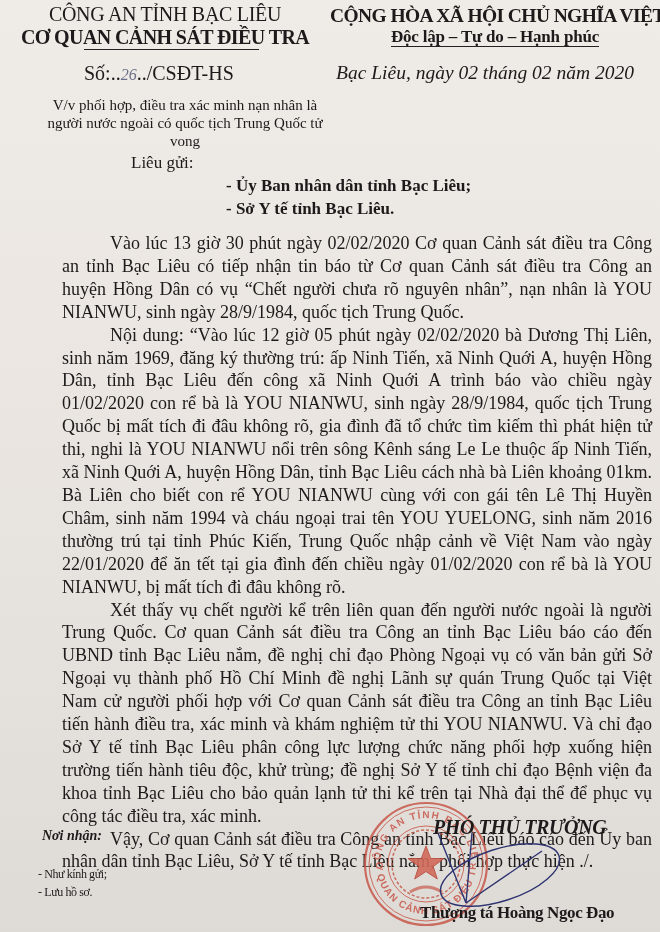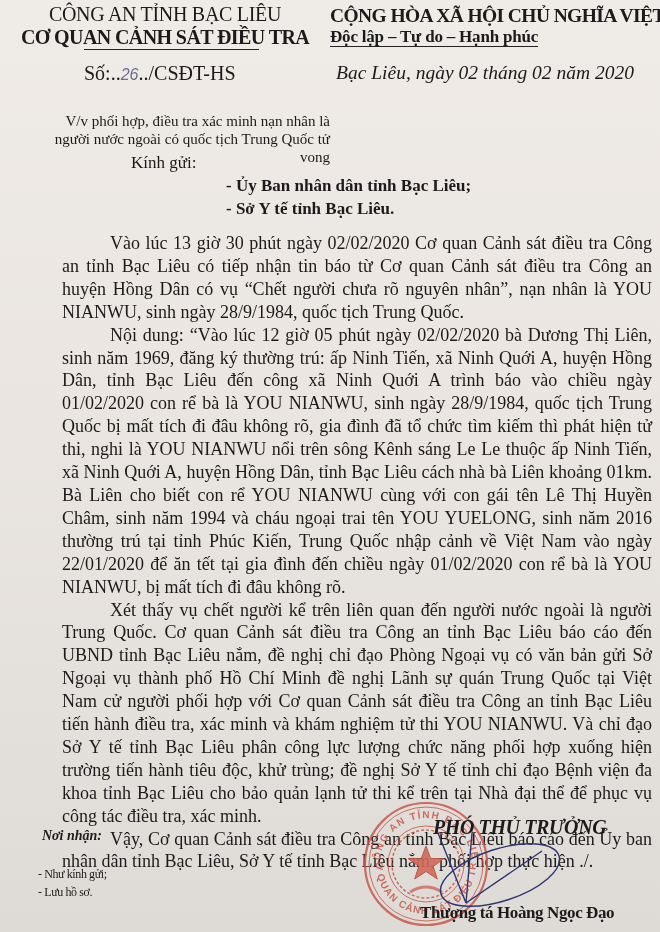--- a/index.html
+++ b/index.html
@@ -16,26 +16,26 @@
     position: absolute; left: 0; top: 0; width: 660px; height: 932px;
     background: linear-gradient(180deg, #efebe6 0%, #ebe6e1 40%, #e4e0dc 75%, #dedbd7 100%);
   }
   .abs { position: absolute; white-space: nowrap; }
 
   
   .agency-parent { left: 0; width: 330px; top: 3px; text-align: center; font-size: 20px; letter-spacing: -0.3px; }
   .agency-name { left: 0; width: 330px; top: 26px; text-align: center; font-size: 20px; font-weight: bold; letter-spacing: -0.6px; }
   .agency-rule { left: 84px; top: 49px; width: 175px; height: 1px; background: #222; }
   .doc-number { left: 84px; top: 62px; font-size: 20px; }
-  .doc-number .hand { font-family: Liberation Sans, sans-serif; color: #6c6e8a; font-style: italic; font-size: 16px; }
-  .subject { left: 40px; width: 290px; top: 112px; font-size: 15px; text-align: right; line-height: 18px; white-space: normal; }
+  .doc-number .hand { font-family: Liberation Serif, serif; color: #6c6e8a; font-style: italic; font-size: 16px; }
+  .subject { left: 40px; width: 290px; top: 96px; font-size: 15px; text-align: center; line-height: 18px; white-space: normal; }
 
   
   .nation { left: 330px; width: 330px; top: 5px; text-align: center; font-size: 19.5px; font-weight: bold; letter-spacing: -0.6px; }
-  .motto { left: 330px; width: 330px; top: 27px; text-align: left; font-size: 17px; font-weight: bold; letter-spacing: -0.2px; }
+  .motto { left: 330px; width: 330px; top: 27px; text-align: center; font-size: 17px; font-weight: bold; letter-spacing: -0.2px; }
   .motto span { border-bottom: 1px solid #222; padding-bottom: 0; }
   .place-date { left: 330px; width: 310px; top: 62px; text-align: center; font-size: 19.5px; font-style: italic; }
 
   
   .greeting { left: 131px; top: 153px; font-size: 17px; }
   .recipient { left: 226px; font-size: 17px; font-weight: bold; }
   .recipient.r1 { top: 176px; text-align: right; }
   .recipient.r2 { top: 199px; }
 
   
@@ -69,21 +69,21 @@
   <div class="abs doc-number"><span>Số:..</span><span class="hand">26</span><span>../CSĐT-HS</span></div>
   <div class="abs subject">
     <div>V/v phối hợp, điều tra xác minh nạn nhân là</div>
     <div>người nước ngoài có quốc tịch Trung Quốc tử vong</div>
   </div>
 
   <div class="abs nation">CỘNG HÒA XÃ HỘI CHỦ NGHĨA VIỆT NAM</div>
   <div class="abs motto"><span>Độc lập – Tự do – Hạnh phúc</span></div>
   <div class="abs place-date">Bạc Liêu, ngày 02 tháng 02 năm 2020</div>
 
-  <div class="abs greeting">Kính gửi:</div>
+  <div class="abs greeting">Liêu gửi:</div>
   <div class="abs recipient r1">- Ủy Ban nhân dân tỉnh Bạc Liêu;</div>
   <div class="abs recipient r2">- Sở Y tế tỉnh Bạc Liêu.</div>
 
   <div class="body-text">
     <p>Vào lúc 13 giờ 30 phút ngày 02/02/2020 Cơ quan Cảnh sát điều tra Công an tỉnh Bạc Liêu có tiếp nhận tin báo từ Cơ quan Cảnh sát điều tra Công an huyện Hồng Dân có vụ “Chết người chưa rõ nguyên nhân”, nạn nhân là YOU NIANWU, sinh ngày 28/9/1984, quốc tịch Trung Quốc.</p>
     <p>Nội dung: “Vào lúc 12 giờ 05 phút ngày 02/02/2020 bà Dương Thị Liên, sinh năm 1969, đăng ký thường trú: ấp Ninh Tiến, xã Ninh Quới A, huyện Hồng Dân, tỉnh Bạc Liêu đến công xã Ninh Quới A trình báo vào chiều ngày 01/02/2020 con rể bà là YOU NIANWU, sinh ngày 28/9/1984, quốc tịch Trung Quốc bị mất tích đi đâu không rõ, gia đình đã tổ chức tìm kiếm thì phát hiện tử thi, nghi là YOU NIANWU nổi trên sông Kênh sáng Le Le thuộc ấp Ninh Tiến, xã Ninh Quới A, huyện Hồng Dân, tỉnh Bạc Liêu cách nhà bà Liên khoảng 01km. Bà Liên cho biết con rể YOU NIANWU cùng với con gái tên Lê Thị Huyền Châm, sinh năm 1994 và cháu ngoại trai tên YOU YUELONG, sinh năm 2016 thường trú tại tỉnh Phúc Kiến, Trung Quốc nhập cảnh về Việt Nam vào ngày 22/01/2020 để ăn tết tại gia đình đến chiều ngày 01/02/2020 con rể bà là YOU NIANWU, bị mất tích đi đâu không rõ.</p>
     <p>Xét thấy vụ chết người kể trên liên quan đến người nước ngoài là người Trung Quốc. Cơ quan Cảnh sát điều tra Công an tỉnh Bạc Liêu báo cáo đến UBND tỉnh Bạc Liêu nắm, đề nghị chỉ đạo Phòng Ngoại vụ có văn bản gửi Sở Ngoại vụ thành phố Hồ Chí Minh đề nghị Lãnh sự quán Trung Quốc tại Việt Nam cử người phối hợp với Cơ quan Cảnh sát điều tra Công an tỉnh Bạc Liêu tiến hành điều tra, xác minh và khám nghiệm tử thi YOU NIANWU. Và chỉ đạo Sở Y tế tỉnh Bạc Liêu phân công lực lượng chức năng phối hợp xuống hiện trường tiến hành tiêu độc, khử trùng; đề nghị Sở Y tế tỉnh chỉ đạo Bệnh viện đa khoa tỉnh Bạc Liêu cho bảo quản lạnh tử thi kể trên tại Nhà đại thể để phục vụ công tác điều tra, xác minh.</p>
     <p>Vậy, Cơ quan Cảnh sát điều tra Công an tỉnh Bạc Liêu báo cáo đến Ủy ban nhân dân tỉnh Bạc Liêu, Sở Y tế tỉnh Bạc Liêu nắm, phối hợp thực hiện ./.</p>
   </div>
 

